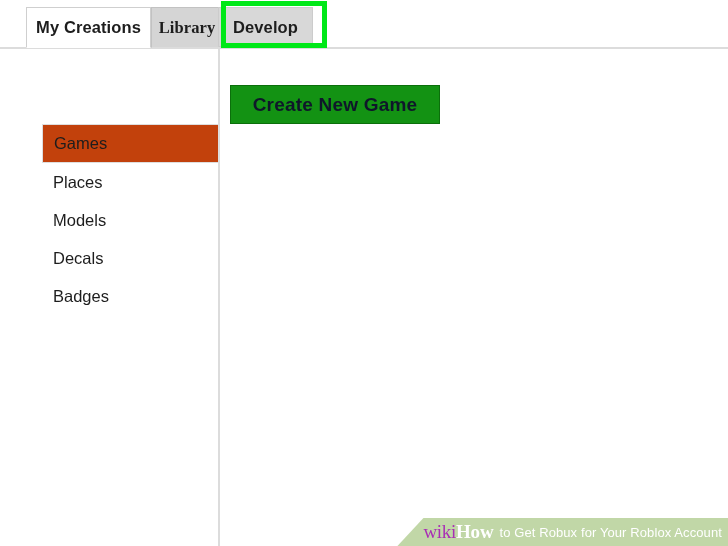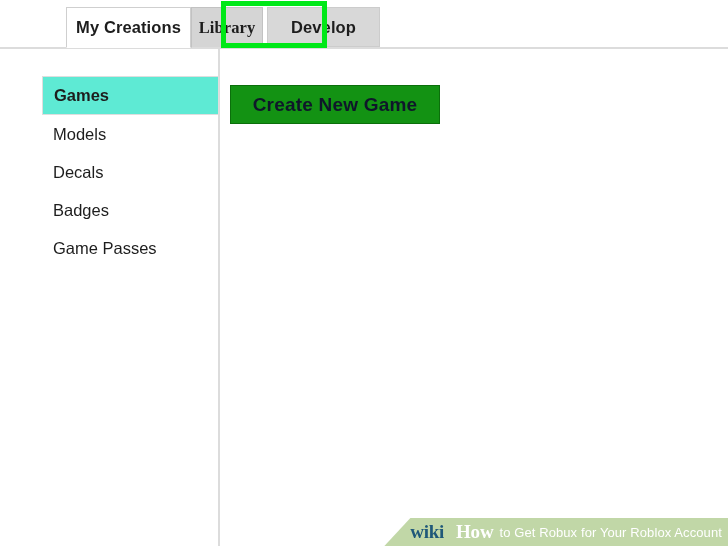--- a/index.html
+++ b/index.html
@@ -38,21 +38,20 @@
     height: 41px;
     box-sizing: border-box;
     display: flex;
     align-items: center;
     justify-content: center;
     font-size: 16.5px;
     font-weight: bold;
     color: #1d1d1d;
     letter-spacing: 0.1px;
     white-space: nowrap;
-    margin-left: 40px;
   }
   .tab-active {
     left: 26px;
     width: 125px;
     background: #ffffff;
     border: 1px solid #cfcfcf;
     border-bottom: 1px solid #ffffff;
     z-index: 3;
   }
   .tab-inactive {
@@ -60,22 +59,22 @@
     border: 1px solid #c2c2c2;
     border-bottom: 1px solid #dcdcdc;
     z-index: 2;
   }
   .tab-library {
     left: 151px;
     width: 72px;
     font-family: Liberation Serif, serif;
   }
   .tab-develop {
-    left: 227px;
-    width: 113px;
+    left: 218px;
+    width: 95px;
     top: 7px;
     height: 40px;
     background: #d8d8d8;
     border: 1px solid #cccccc;
   }
 
   
   .highlight-box {
     position: absolute;
     left: 221px;
@@ -100,24 +99,25 @@
     height: 38px;
     box-sizing: border-box;
     display: flex;
     align-items: center;
     padding-left: 11px;
     font-size: 16.5px;
     color: #1d1d1d;
     white-space: nowrap;
   }
   .side-item-active {
-    background: #5eead4;
+    background: #c2410c;
     border: 1px solid #dedede;
-    font-weight: bold;
+    font-weight: normal;
     height: 39px;
+    margin-top: 48px;
   }
 
   .vrule {
     position: absolute;
     left: 218px;
     top: 49px;
     width: 2px;
     height: 497px;
     background: #dcdcdc;
   }
@@ -159,32 +159,31 @@
     display: flex;
     align-items: center;
     background: #bcd4a0;
     opacity: 0.92;
     -webkit-clip-path: polygon(26px 0, 100% 0, 100% 100%, 0 100%);
     clip-path: polygon(26px 0, 100% 0, 100% 100%, 0 100%);
     white-space: nowrap;
   }
   .wm-wiki {
     font-family: "Liberation Serif", serif;
-    font-weight: bold;
+    font-weight: normal;
     font-size: 19px;
-    color: #0c4a6e;
+    color: #a21caf;
     letter-spacing: -0.3px;
   }
   .wm-how {
     font-family: "Liberation Serif", serif;
     font-weight: bold;
     font-size: 19px;
     color: #ffffff;
     letter-spacing: -0.2px;
-    margin-left: 12px;
   }
   .wm-rest {
     font-family: "Liberation Sans", sans-serif;
     font-weight: normal;
     font-size: 13px;
     color: #ffffff;
     margin-left: 6px;
     letter-spacing: 0.1px;
   }
 </style>
@@ -209,30 +208,30 @@
   <div class="highlight-box"></div>
 </div>
 
 <div class="vrule"></div>
 
 <nav class="sidebar">
   <div class="side-item side-item-active">
     <span>Games</span>
   </div>
   <div class="side-item">
+    <span>Places</span>
+  </div>
+  <div class="side-item">
     <span>Models</span>
   </div>
   <div class="side-item">
     <span>Decals</span>
   </div>
   <div class="side-item">
     <span>Badges</span>
-  </div>
-  <div class="side-item">
-    <span>Game Passes</span>
   </div>
 </nav>
 
 <div class="main">
   <button class="create-btn">
     <span>Create New Game</span>
   </button>
 </div>
 
 <div class="watermark">

